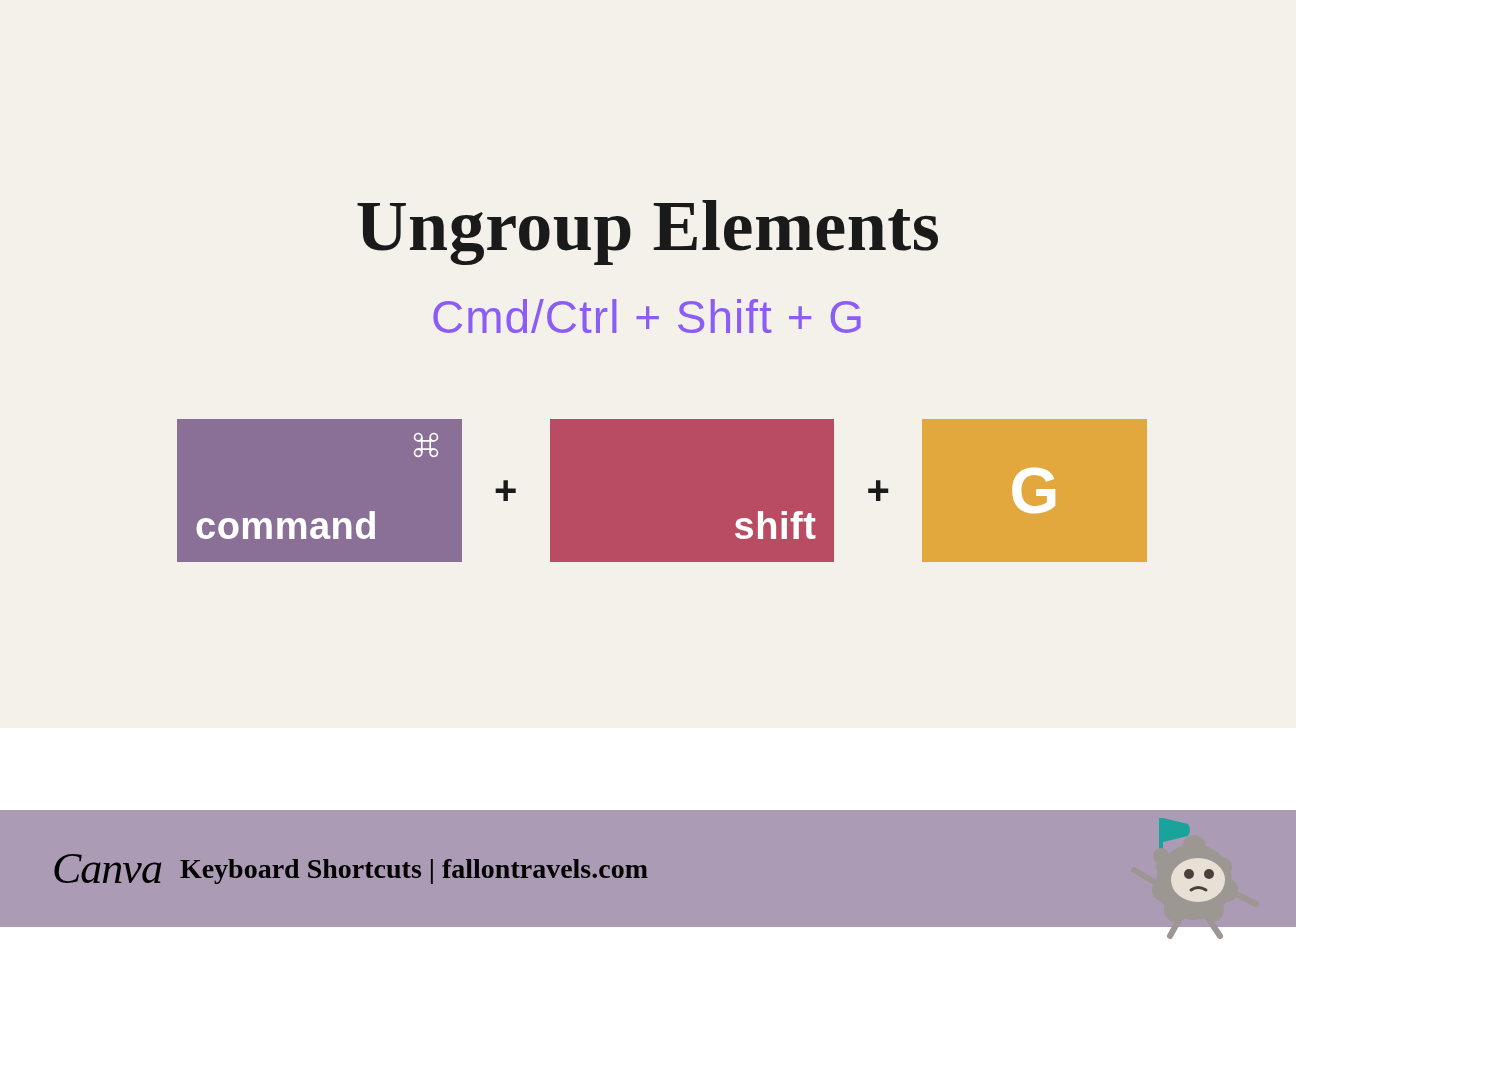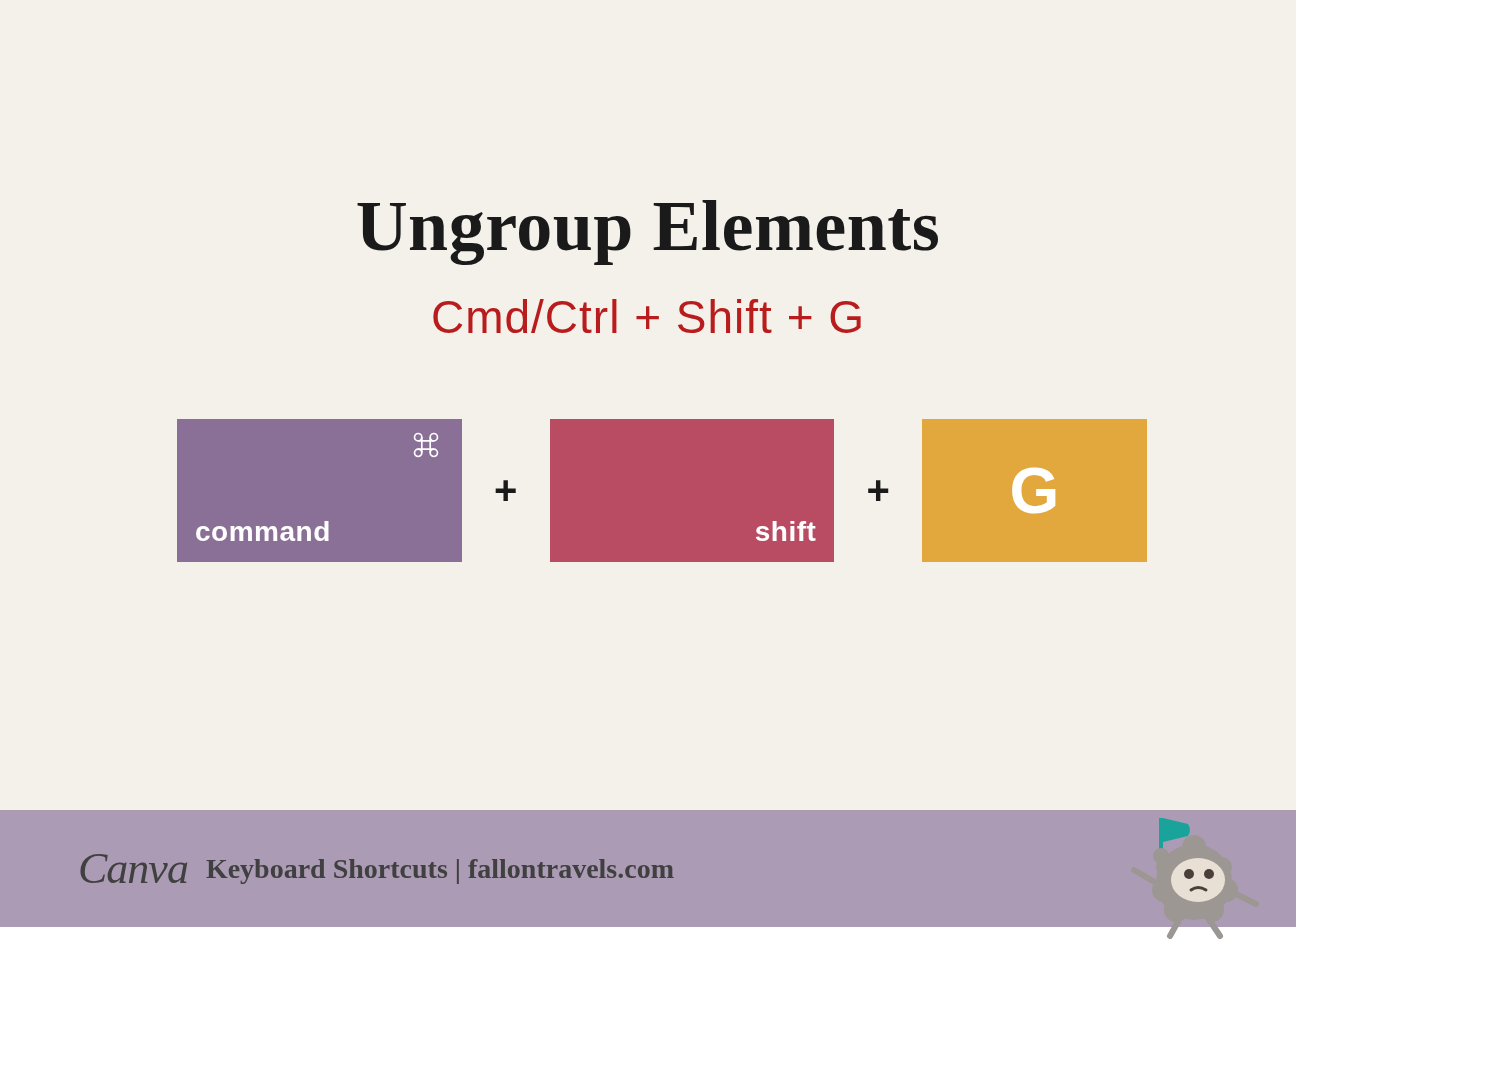--- a/index.html
+++ b/index.html
@@ -9,21 +9,21 @@
       background: #ffffff;
       font-family: -apple-system, BlinkMacSystemFont, "Segoe UI", Helvetica, Arial, sans-serif;
       overflow: hidden;
       position: relative;
     }
     .canvas {
       position: absolute;
       top: 0;
       left: 0;
       width: 1296px;
-      height: 927px;
+      height: 728px;
       background: #f4f0ea;
     }
     .title {
       position: absolute;
       top: 185px;
       left: 0;
       width: 1296px;
       text-align: center;
       font-family: Georgia, "Times New Roman", serif;
       font-weight: 700;
@@ -33,21 +33,21 @@
     }
     .subtitle {
       position: absolute;
       top: 290px;
       left: 0;
       width: 1296px;
       text-align: center;
       font-family: "Helvetica Neue", Arial, sans-serif;
       font-weight: 400;
       font-size: 46px;
-      color: #b91c1c;
+      color: #8b5cf6;
       letter-spacing: 1px;
     }
     .key-row {
       position: absolute;
       top: 419px;
       left: 177px;
       width: 970px;
       height: 143px;
       display: flex;
       align-items: center;
@@ -70,21 +70,21 @@
     }
     .key-g {
       width: 225px;
       background: #e2a83d;
       align-items: center;
       justify-content: center;
     }
     .key-label {
       font-family: Arial, Helvetica, sans-serif;
       font-weight: 800;
-      font-size: 28px;
+      font-size: 38px;
       color: #ffffff;
       letter-spacing: 0.5px;
     }
     .key-g .key-label {
       font-size: 64px;
       font-weight: 900;
       line-height: 1;
     }
     .cmd-symbol {
       position: absolute;
@@ -102,22 +102,22 @@
     }
     .footer {
       position: absolute;
       top: 810px;
       left: 0;
       width: 1296px;
       height: 117px;
       background: #ac9bb5;
       display: flex;
       align-items: center;
-      padding-left: 78px;
-      color: #404040;
+      padding-left: 52px;
+      color: #000000;
     }
     .canva-logo {
       font-family: "Brush Script MT", cursive;
       font-style: italic;
       font-size: 44px;
       font-weight: 400;
       letter-spacing: -1px;
       margin-right: 18px;
     }
     .footer-text {

